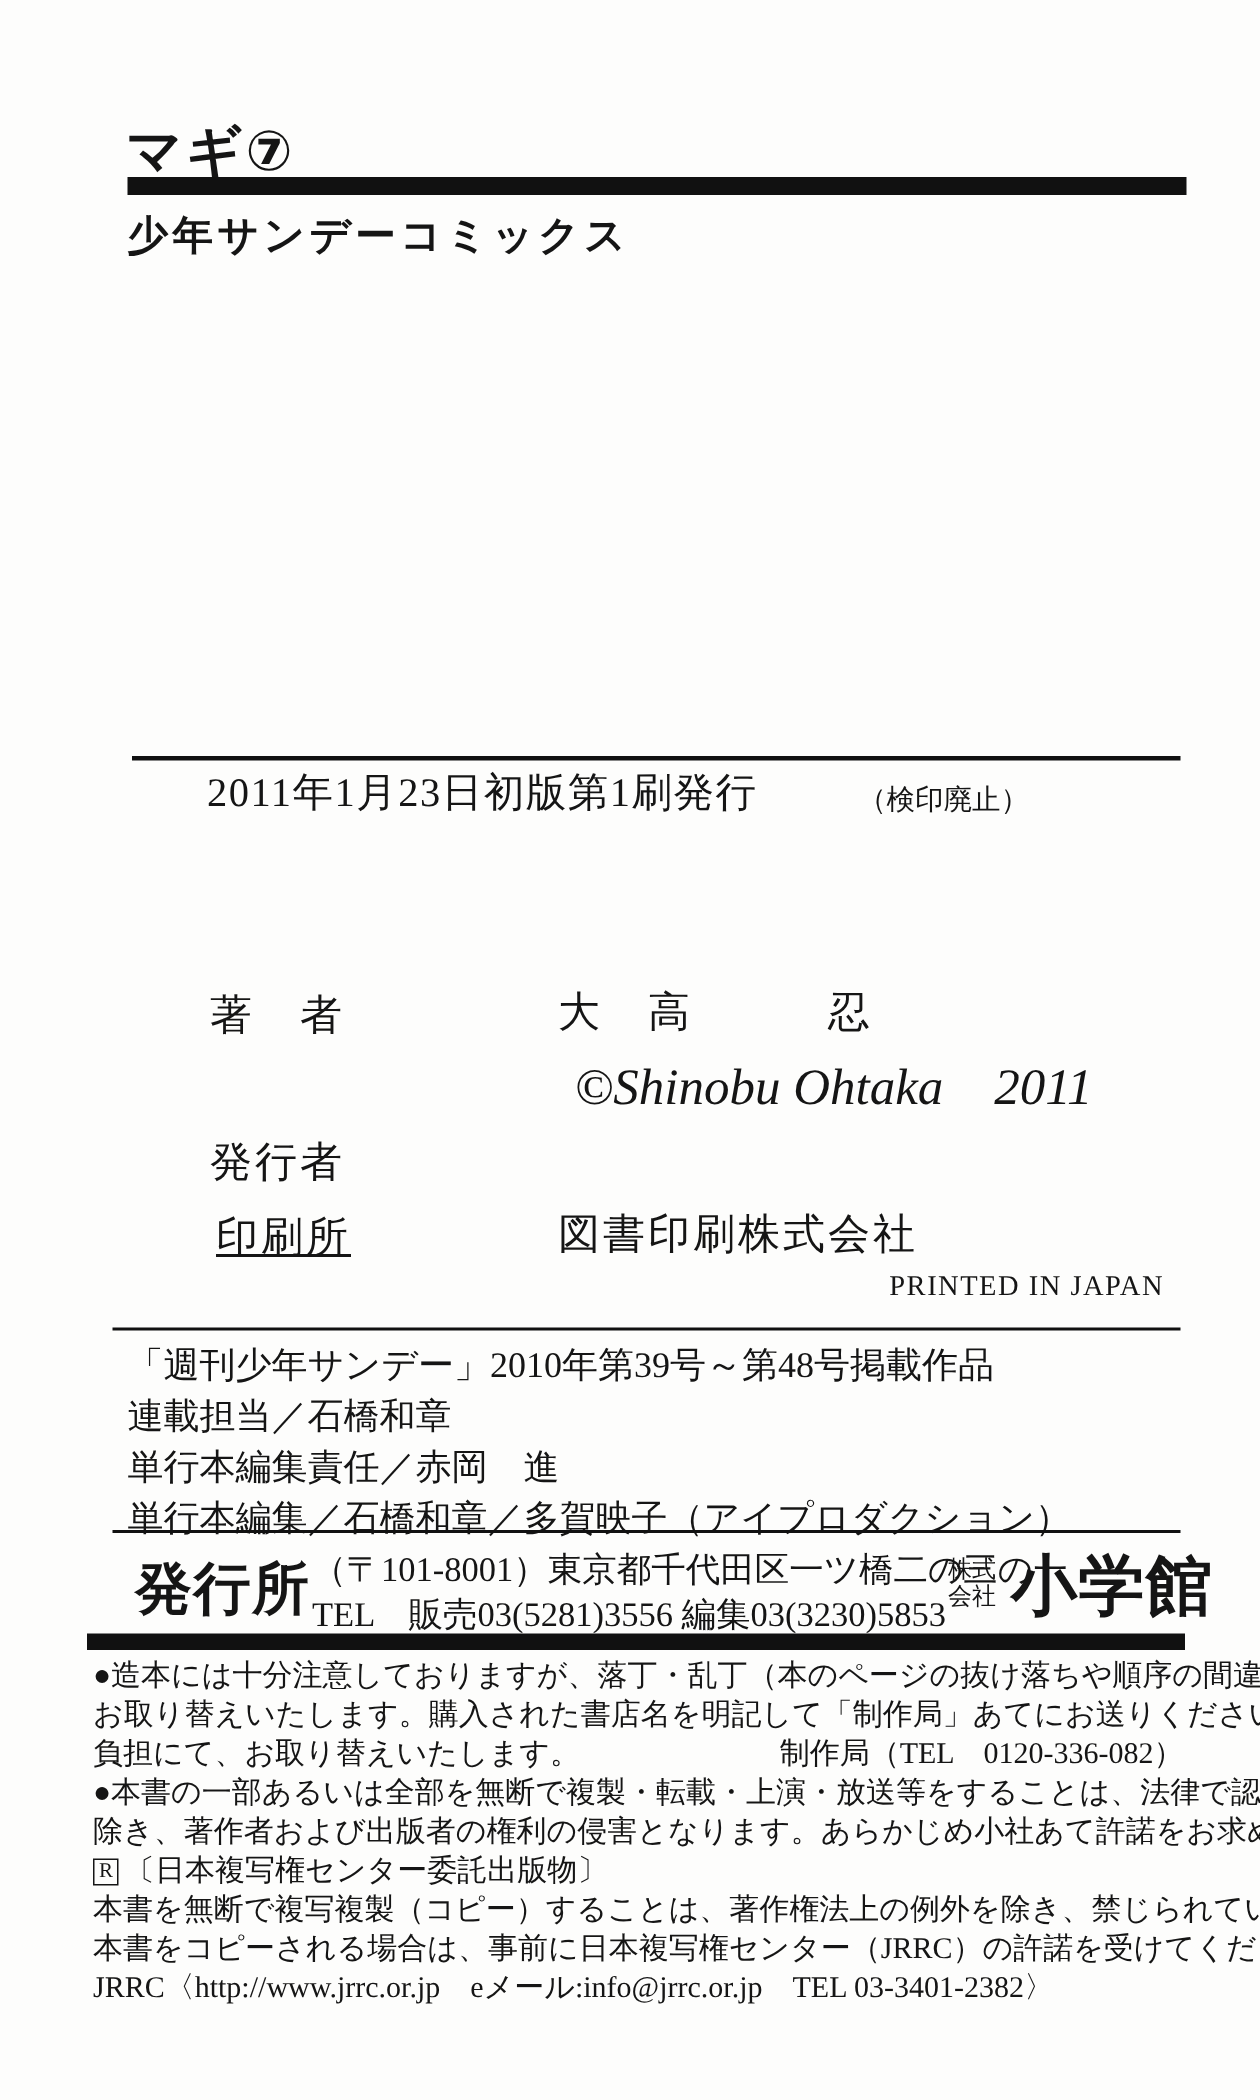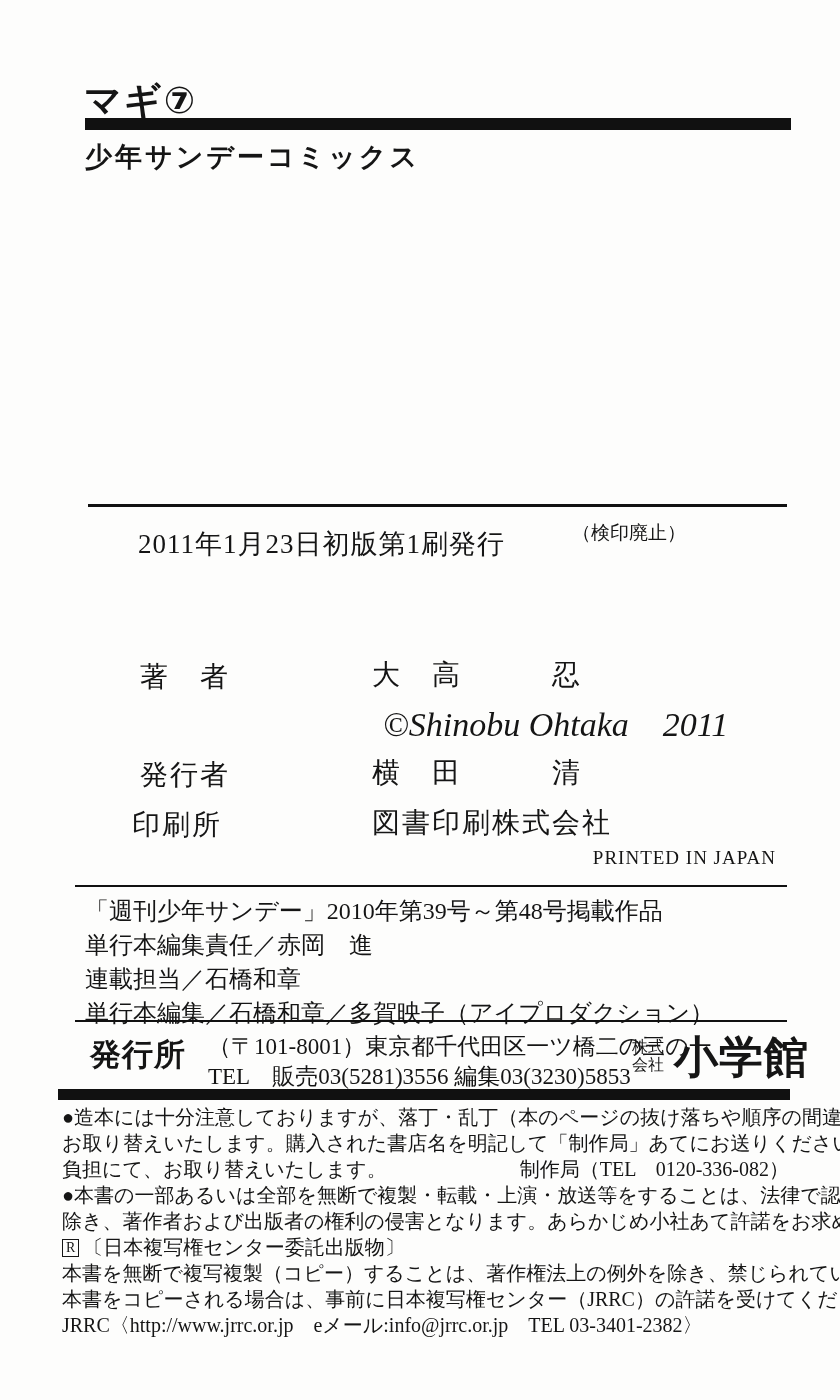--- a/index.html
+++ b/index.html
@@ -14,39 +14,39 @@
   }
   .abs{position:absolute;white-space:nowrap;}
   .gothic{font-family:"Liberation Sans","DejaVu Sans",sans-serif;}
   .serif{font-family:"Liberation Serif","DejaVu Serif",serif;}
 
   .book-title{left:84px;top:76px;font-size:37px;font-weight:bold;letter-spacing:2px;}
   .title-bar{left:85px;top:118px;width:706px;height:12px;background:#111;}
   .series-label{left:85px;top:139px;font-size:27px;font-weight:bold;letter-spacing:3px;}
 
   .rule-1{left:88px;top:504px;width:699px;height:3px;background:#111;}
-  .edition-line{left:138px;top:526px;font-size:27px;letter-spacing:1px;}
+  .edition-line{left:138px;top:510px;font-size:27px;letter-spacing:1px;}
   .edition-note{left:572px;top:520px;font-size:19px;}
 
   .credit-label{font-size:28px;letter-spacing:2px;}
   .credit-value{font-size:28px;letter-spacing:2px;}
   .author-label{left:140px;top:658px;}
   .author-value{left:372px;top:656px;}
   .copyright-line{left:383px;top:702px;font-size:34px;font-style:italic;}
   .publisher-label{left:140px;top:756px;}
   .publisher-value{left:372px;top:754px;}
-  .printer-label{left:132px;top:806px;}
+  .printer-label{left:144px;top:806px;text-decoration:underline;}
   .printer-value{left:372px;top:804px;}
   .printed-in{right:64px;top:847px;font-size:19px;letter-spacing:1px;}
 
   .rule-2{left:75px;top:885px;width:712px;height:2px;background:#111;}
   .serial-block{left:85px;top:894px;font-size:24px;line-height:34px;white-space:nowrap;}
   .rule-3{left:75px;top:1020px;width:712px;height:2px;background:#111;}
 
-  .hakkojo-label{left:90px;top:1034px;font-size:31px;font-weight:bold;letter-spacing:1px;}
+  .hakkojo-label{left:90px;top:1034px;font-size:38px;font-weight:bold;letter-spacing:1px;}
   .pub-address{left:208px;top:1031px;font-size:23px;}
   .pub-tel{left:208px;top:1061px;font-size:23px;}
   .company-type{left:632px;top:1038px;font-size:16px;line-height:18px;font-weight:normal;white-space:nowrap;}
   .company-name{left:674px;top:1028px;font-size:44px;font-weight:bold;letter-spacing:1px;}
 
   .thick-bar-2{left:58px;top:1089px;width:732px;height:11px;background:#111;}
 
   .legal-block{left:62px;top:1104px;width:727px;font-size:20px;line-height:26px;}
   .legal-line{white-space:nowrap;}
   .legal-split{display:flex;justify-content:space-between;white-space:nowrap;}
@@ -68,32 +68,31 @@
 
   <div class="abs rule-1"></div>
   <div class="abs serif edition-line">2011年1月23日初版第1刷発行</div>
   <div class="abs serif edition-note">（検印廃止）</div>
 
   <div class="abs serif credit-label author-label">著　者</div>
   <div class="abs serif credit-value author-value">大　高　　　忍</div>
   <div class="abs serif copyright-line">©Shinobu Ohtaka　2011</div>
 
   <div class="abs serif credit-label publisher-label">発行者</div>
-  <div class="abs serif credit-value publisher-value">横　田　　　清</div>
 
   <div class="abs serif credit-label printer-label">印刷所</div>
   <div class="abs serif credit-value printer-value">図書印刷株式会社</div>
 
   <div class="abs serif printed-in">PRINTED IN JAPAN</div>
 
   <div class="abs rule-2"></div>
   <div class="abs serif serial-block">
     <div class="legal-line">「週刊少年サンデー」2010年第39号～第48号掲載作品</div>
+    <div class="legal-line">連載担当／石橋和章</div>
     <div class="legal-line">単行本編集責任／赤岡　進</div>
-    <div class="legal-line">連載担当／石橋和章</div>
     <div class="legal-line">単行本編集／石橋和章／多賀映子（アイプロダクション）</div>
   </div>
   <div class="abs rule-3"></div>
 
   <div class="abs gothic hakkojo-label">発行所</div>
   <div class="abs serif pub-address">（〒101-8001）東京都千代田区一ツ橋二の三の一</div>
   <div class="abs serif pub-tel">TEL　販売03(5281)3556 編集03(3230)5853</div>
   <div class="abs gothic company-type">
     <div>株式</div>
     <div>会社</div>

